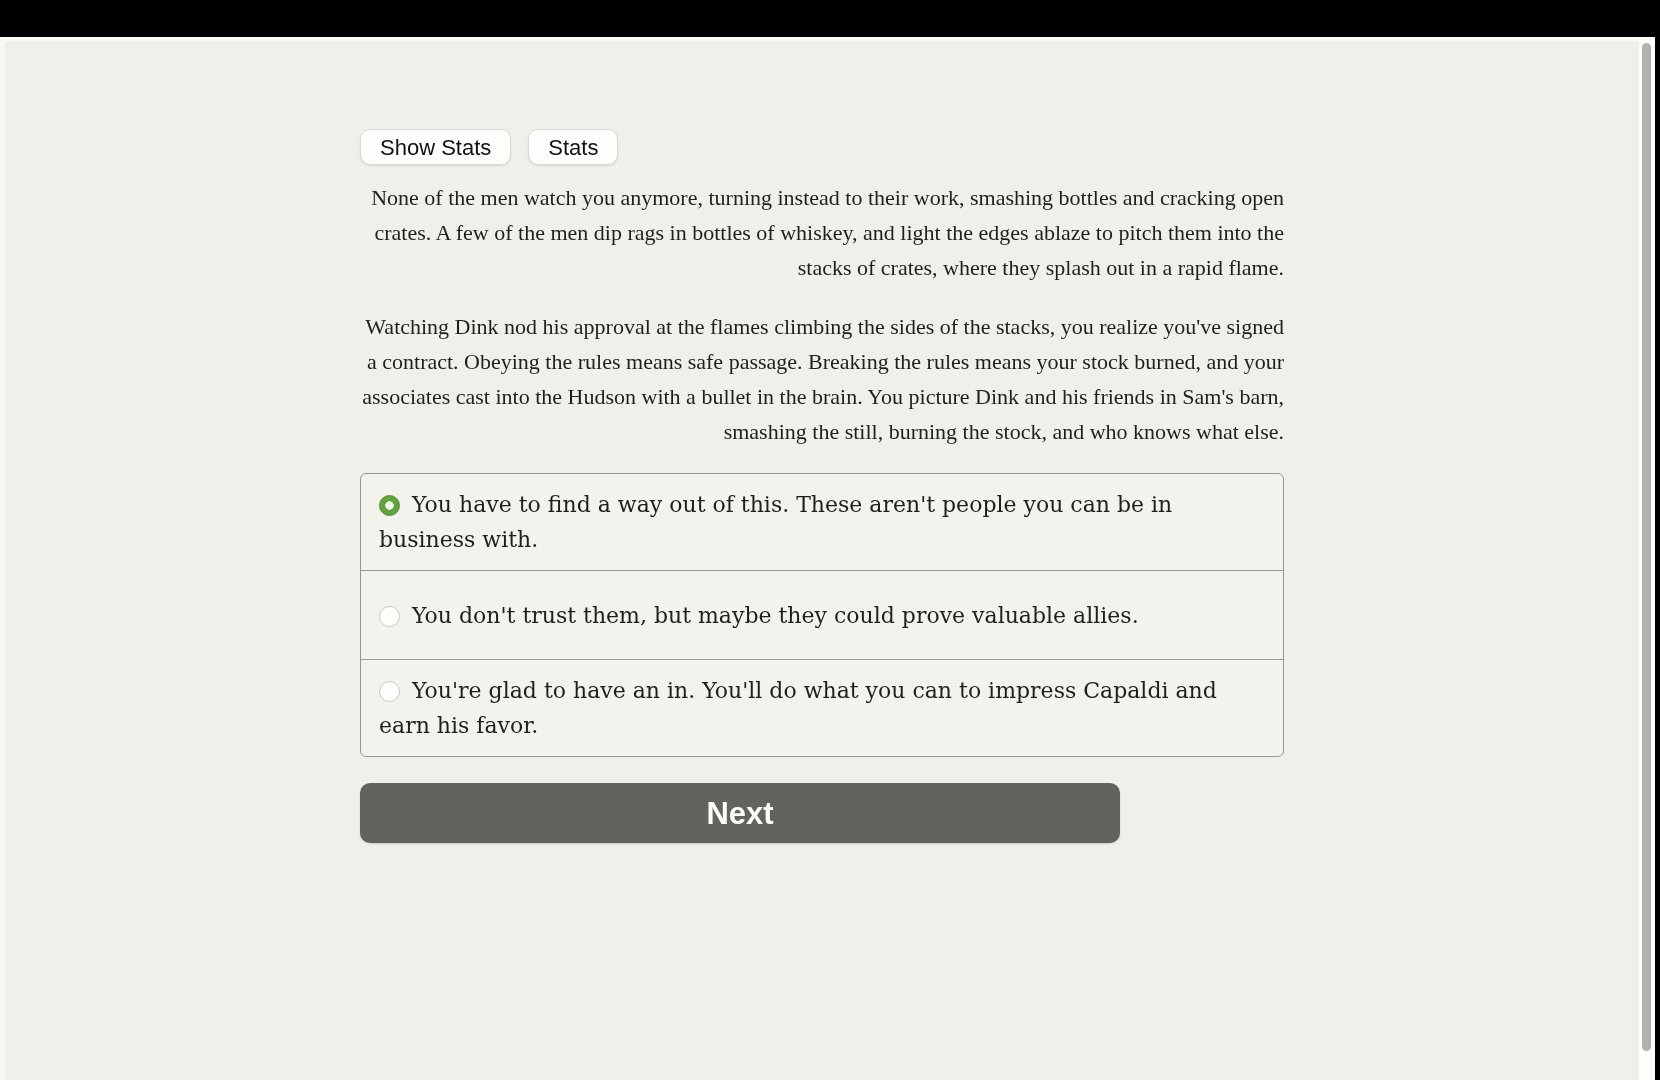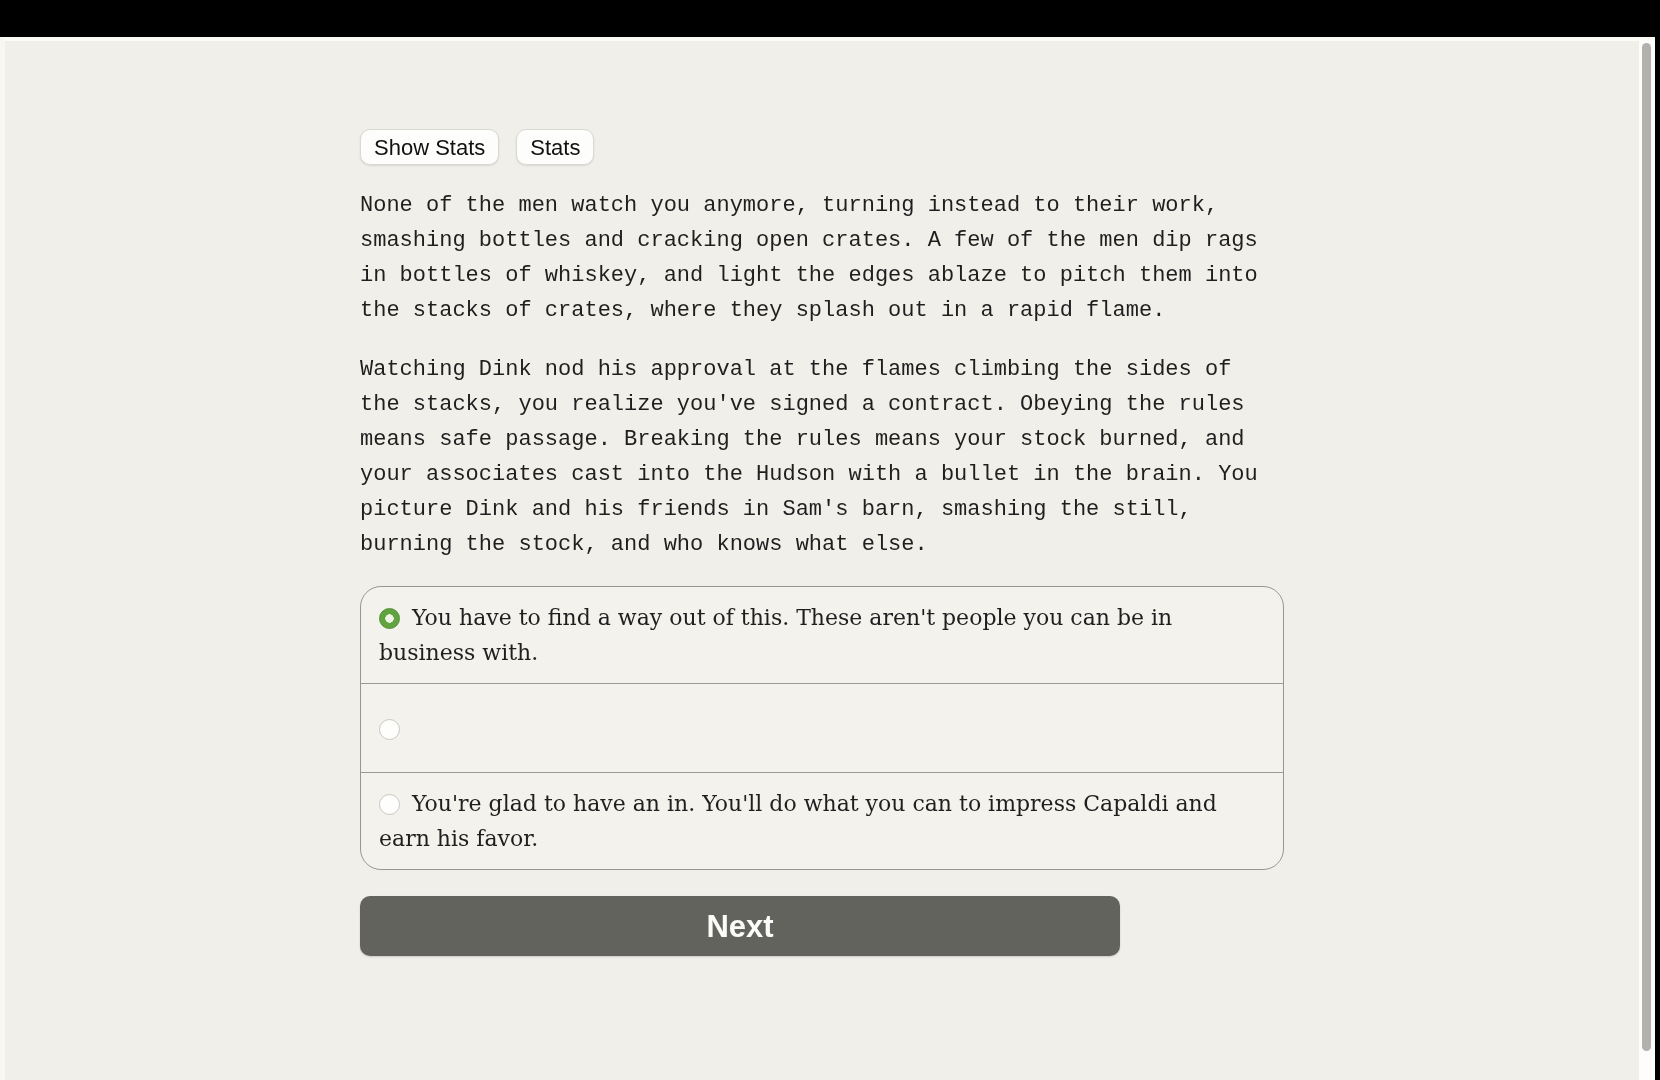--- a/index.html
+++ b/index.html
@@ -32,40 +32,40 @@
     position:absolute;left:3px;top:2px;width:9px;height:1008px;
     background:#b1b1ad;border-radius:5px;
   }
   
   .content{
     position:absolute;left:355px;top:88px;width:924px;
   }
   .toolbar-row{display:flex;gap:17px;}
   .ui-button{
     height:36px;line-height:36px;
-    padding:0 13px;
+    padding:0 19px;
     background:#fdfdfc;
     border:1px solid #dbd9d3;
     border-radius:10px;
     box-shadow:0 1px 2px rgba(0,0,0,0.10);
     font-size:22px;color:#111;
     font-family:"Liberation Sans",sans-serif;
     cursor:pointer;white-space:nowrap;
   }
   .story{
-    margin-top:23px;
-    font-family:Liberation Mono, monospace;
-    font-size:22px;line-height:35px;color:#1f1f1f;
+    margin-top:15px;
+    font-family:Liberation Serif, serif;
+    font-size:22px;line-height:35px;color:#1f1f1f;text-align:right;
   }
   .story p{margin:0 0 24px 0;}
   .choice-box{
     margin-top:20px;
     background:#f4f2ed;
     border:1px solid #97968f;
-    border-radius:21px;
+    border-radius:6px;
     overflow:hidden;
   }
   .choice-row{
     display:flex;align-items:center;
     min-height:62px;
     padding:13px 18px;
     cursor:pointer;
   }
   .choice-row + .choice-row{border-top:1px solid #9a9994;}
   .choice-text{
@@ -115,21 +115,21 @@
     <div class="story">
       <p>None of the men watch you anymore, turning instead to their work, smashing bottles and cracking open crates. A few of the men dip rags in bottles of whiskey, and light the edges ablaze to pitch them into the stacks of crates, where they splash out in a rapid flame.</p>
       <p>Watching Dink nod his approval at the flames climbing the sides of the stacks, you realize you've signed a contract. Obeying the rules means safe passage. Breaking the rules means your stock burned, and your associates cast into the Hudson with a bullet in the brain. You picture Dink and his friends in Sam's barn, smashing the still, burning the stock, and who knows what else.</p>
     </div>
 
     <div class="choice-box">
       <div class="choice-row">
         <div class="choice-text"><span class="radio selected"></span><span>You have to find a way out of this. These aren't people you can be in business with.</span></div>
       </div>
       <div class="choice-row">
-        <div class="choice-text"><span class="radio"></span></div>
+        <div class="choice-text"><span class="radio"></span><span>You don't trust them, but maybe they could prove valuable allies.</span></div>
       </div>
       <div class="choice-row">
         <div class="choice-text"><span class="radio"></span><span>You're glad to have an in. You'll do what you can to impress Capaldi and earn his favor.</span></div>
       </div>
     </div>
 
     <button class="next-button">Next</button>
 
   </div>
 </div>

